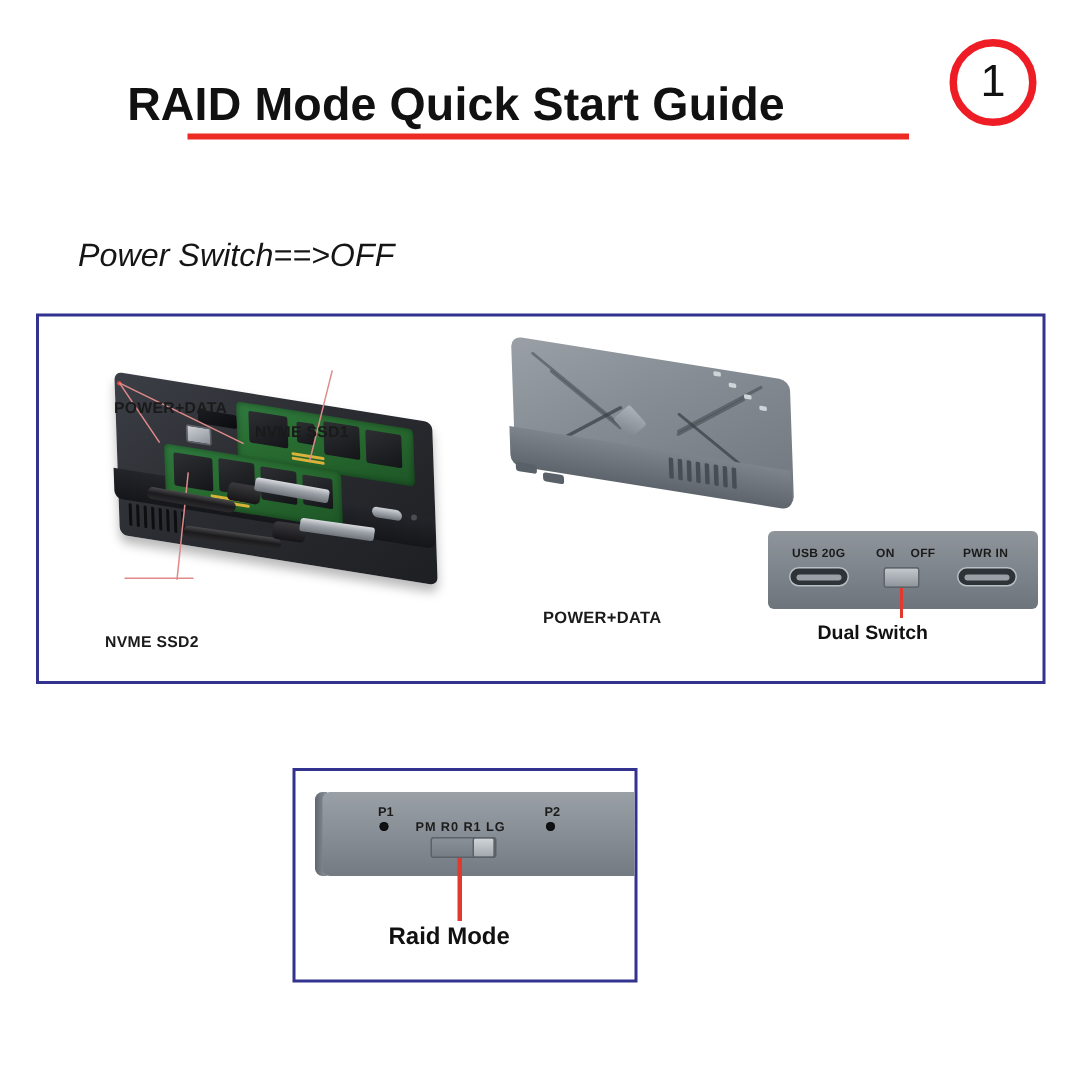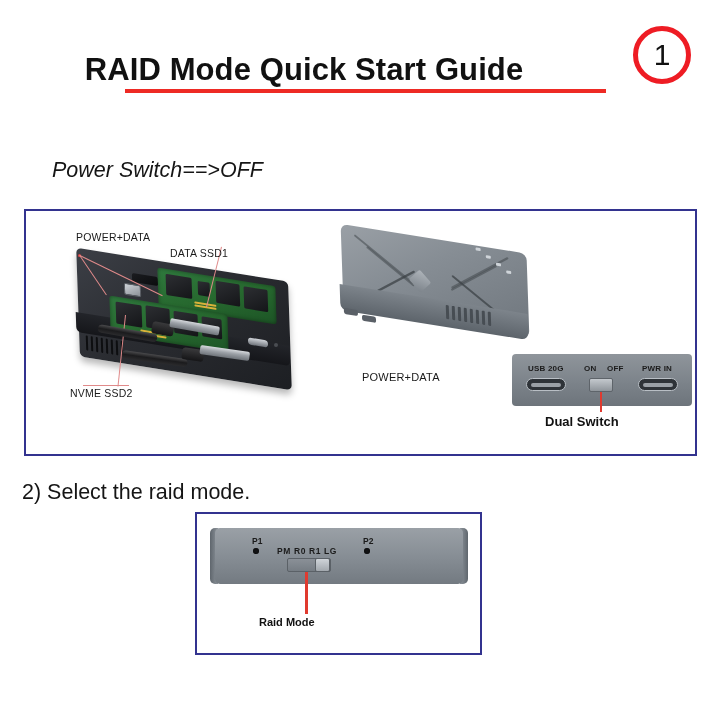--- a/index.html
+++ b/index.html
@@ -45,21 +45,21 @@
   .instr-2{left:22px;top:480px;}
 
   
   .panel{
     position:absolute;
     border:2.5px solid #33338f;
     background:#fff;
     box-sizing:border-box;
   }
   #panel-1{left:24px;top:209px;width:673px;height:247px;}
-  #panel-2{left:195px;top:512px;width:287px;height:143px;}
+  #panel-2{left:195px;top:512px;width:230px;height:143px;}
 
   .panel-inner{position:absolute;inset:0;overflow:hidden;}
 
   
   .open-case{
     position:absolute;left:44px;top:32px;width:230px;height:150px;
   }
   .oc-body{
     position:absolute;left:8px;top:22px;width:212px;height:108px;
     background:linear-gradient(140deg,#3c3f46 0%,#2a2c31 45%,#1d1f23 100%);
@@ -108,22 +108,22 @@
     transform:skewY(11deg) rotate(-2deg);
   }
   .usbc-small{
     position:absolute;width:20px;height:7px;border-radius:4px;
     background:linear-gradient(180deg,#cfd3d8,#6e737a);
     transform:skewY(11deg) rotate(-2deg);
   }
 
   
   .callout{
-    position:absolute;font-size:10.5px;font-weight:normal;color:#1a1a1a;
-    letter-spacing:.2px;white-space:nowrap;
+    position:absolute;font-size:10.5px;font-weight:bold;color:#1a1a1a;
+    letter-spacing:.2px;white-space:nowrap;margin-top:35px;
   }
   .leader{position:absolute;background:#e08a8a;transform-origin:0 0;height:1px;}
   .dot-red{position:absolute;width:3px;height:3px;border-radius:50%;background:#d44;}
 
   
   .closed-case{position:absolute;left:300px;top:18px;width:215px;height:160px;}
   .cc-top{
     position:absolute;left:16px;top:10px;width:186px;height:84px;
     background:linear-gradient(150deg,#9aa0a6 0%,#868d94 40%,#6f767d 100%);
     transform:skewY(11deg) rotate(-2deg);
@@ -213,21 +213,21 @@
     position:absolute;width:44px;height:14px;border-radius:2px;
     background:linear-gradient(180deg,#8a9097,#767d84);
     border:1px solid #5b6167;box-sizing:border-box;
   }
   .mode-knob{
     position:absolute;width:15px;height:14px;border-radius:2px;
     background:linear-gradient(180deg,#cfd4d9,#a2a8ae);
     border:1px solid #5b6167;box-sizing:border-box;
   }
   .raid-stem{position:absolute;width:2.5px;background:#e03a2f;}
-  .raid-caption{position:absolute;font-size:11px;font-weight:bold;color:#111;white-space:nowrap;}
+  .raid-caption{position:absolute;font-size:16px;font-weight:bold;color:#111;white-space:nowrap;}
 </style>
 </head>
 <body>
 
 <div class="page">
 
   <div class="step-badge">
     <span>1</span>
   </div>
 
@@ -282,21 +282,21 @@
 
         <div class="dot-red" style="left:8px;top:11px;"></div>
         <div class="leader" style="left:10px;top:12px;width:48px;transform:rotate(56deg);"></div>
         <div class="leader" style="left:10px;top:12px;width:92px;transform:rotate(26deg);"></div>
         <div class="leader" style="left:152px;top:4px;width:62px;transform:rotate(104deg);"></div>
         <div class="leader" style="left:56px;top:72px;width:72px;transform:rotate(96deg);"></div>
         <div class="leader" style="left:13px;top:142px;width:46px;"></div>
       </div>
 
       <div class="callout" style="left:50px;top:20px;">POWER+DATA</div>
-      <div class="callout" style="left:144px;top:36px;">DATA SSD1</div>
+      <div class="callout" style="left:144px;top:36px;">NVME SSD1</div>
       <div class="callout" style="left:44px;top:176px;">NVME SSD2</div>
 
       <div class="cable cable-blk" style="left:72px;top:113px;width:60px;transform:rotate(10deg);"></div>
       <div class="cable cable-boot" style="left:126px;top:110px;width:22px;transform:rotate(10deg);"></div>
       <div class="cable cable-metal" style="left:144px;top:107px;width:50px;transform:rotate(10deg);"></div>
 
       <div class="cable cable-blk" style="left:96px;top:139px;width:66px;transform:rotate(8deg);"></div>
       <div class="cable cable-boot" style="left:156px;top:136px;width:22px;transform:rotate(8deg);"></div>
       <div class="cable cable-metal" style="left:174px;top:134px;width:50px;transform:rotate(8deg);"></div>
 
@@ -349,21 +349,20 @@
         <div class="switch-stem" style="left:88px;top:38px;height:20px;"></div>
 
         <div class="pp-lbl" style="left:130px;top:10px;">PWR IN</div>
         <div class="usbc-port" style="left:126px;top:24px;"></div>
       </div>
       <div class="pp-caption" style="left:519px;top:203px;">Dual Switch</div>
 
     </div>
   </div>
 
-  <div class="instr instr-2">2) Select the raid mode.</div>
 
   <div class="panel" id="panel-2">
     <div class="panel-inner">
 
       <div class="raid-edge-l"></div>
       <div class="raid-edge-r"></div>
       <div class="raid-face"></div>
 
       <div class="raid-lbl" style="left:55px;top:22px;">P1</div>
       <div class="led-dot" style="left:56px;top:34px;"></div>

